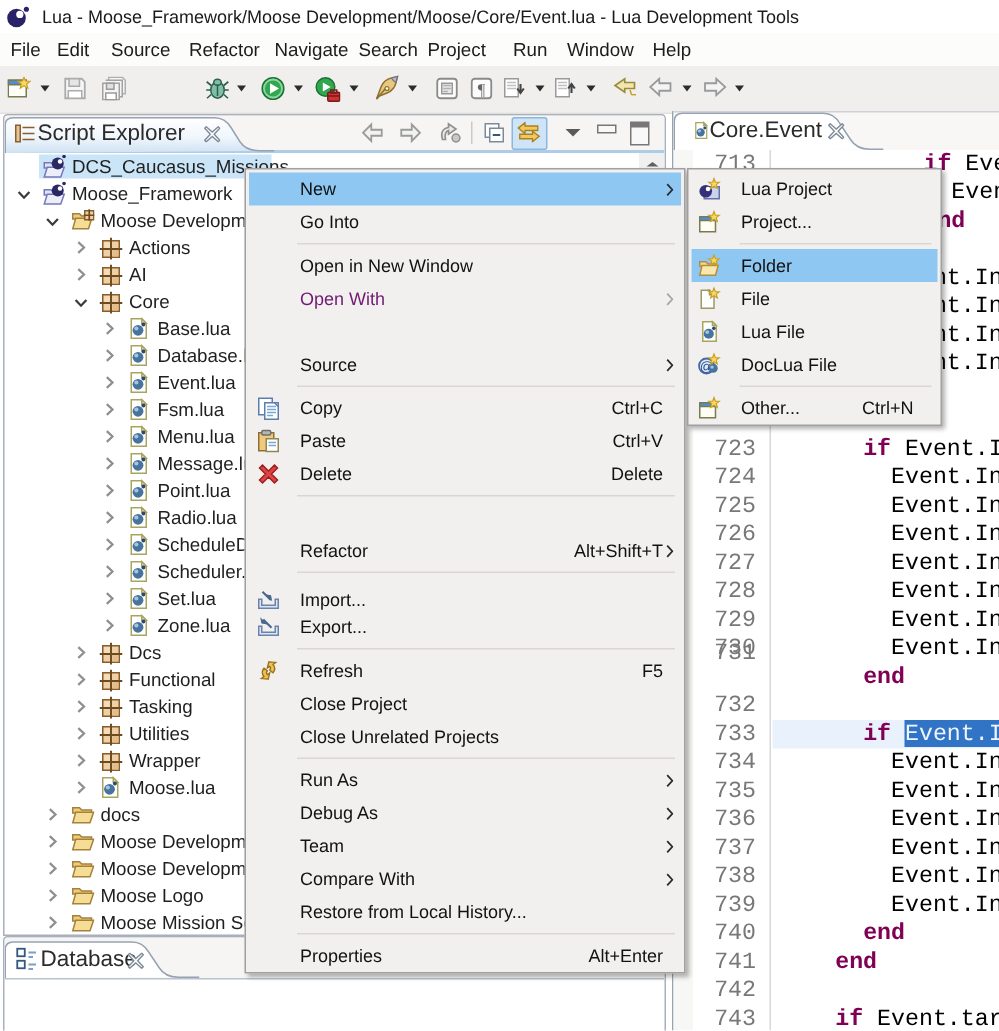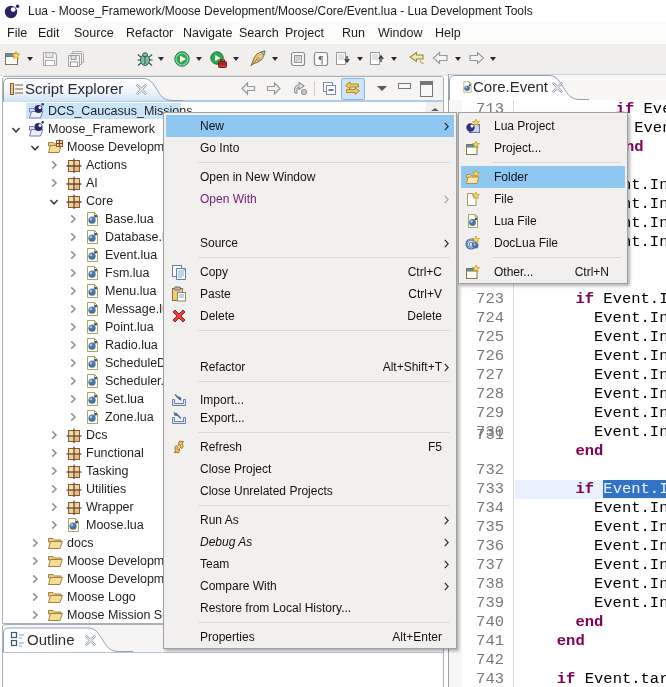--- a/index.html
+++ b/index.html
@@ -608,21 +608,21 @@
 <svg class="abs" style="left:7px;top:6px" width="16" height="16" viewBox="0 0 16 16">
   <rect x="1.5" y="1.5" width="5" height="5" fill="#fff" stroke="#33577d" stroke-width="1.2"></rect>
   <rect x="1.5" y="9.5" width="5" height="5" fill="#fff" stroke="#33577d" stroke-width="1.2"></rect>
   <g stroke="#7aa0c4" stroke-width="1.2">
           <line x1="9" y1="4" x2="14" y2="4"></line>
           <line x1="9" y1="7" x2="12" y2="7"></line>
           <line x1="9" y1="12" x2="14" y2="12"></line>
           <line x1="9" y1="15" x2="12" y2="15"></line>
         </g>
 </svg>
-<div class="abs vtab" style="left:24px;top:6px;">Outline</div>
+<div class="abs vtab" style="left:24px;top:6px;">Database</div>
 <svg class="abs" style="left:82px;top:10px" width="11" height="11" viewBox="0 0 11 11">
   <path d="M1.5,0.5 L5.5,4 L9.5,0.5 L10.5,1.5 L6.8,5.5 L10.5,9.5 L9.5,10.5 L5.5,7 L1.5,10.5 L0.5,9.5 L4.2,5.5 L0.5,1.5 Z" fill="#fcfcfc" stroke="#7d8a99" stroke-width="0.9"></path>
 </svg>
     </div>
 </div>
 
 <div class="abs" id="edpanel">
   <div class="abs" id="edhead" style="left:0;top:0;width:218px;height:26px;background:#f8f7f6;border-bottom:1px solid #c3cdd8;border-top:1px solid #cdd2da;"></div>
   <div class="abs" id="edtab" style="left:0;top:0;width:218px;height:27px;">
       <svg class="abs" style="left:0;top:0" width="140" height="27" viewBox="0 0 140 27">
@@ -784,21 +784,21 @@
 <div class="abs mi" style="top:367px;width:288px;">
       <div class="txt" style="left:34px">Close Unrelated Projects</div>
     </div>
 <div class="abs msep" style="top:392px;width:252px;"></div>
 <div class="abs mi" style="top:396px;width:288px;">
       <div class="txt" style="left:34px">Run As</div>
       <svg class="sub" width="5" height="9" viewBox="0 0 5 9">
         <path d="M0.8,0.8 L4.2,4.5 L0.8,8.2" fill="none" stroke="#2b2b2b" stroke-width="1.2"></path>
       </svg>
     </div>
-<div class="abs mi" style="top:418px;width:288px;font-style:italic;">
+<div class="abs mi" style="top:418px;width:288px;">
       <div class="txt" style="left:34px">Debug As</div>
       <svg class="sub" width="5" height="9" viewBox="0 0 5 9">
         <path d="M0.8,0.8 L4.2,4.5 L0.8,8.2" fill="none" stroke="#2b2b2b" stroke-width="1.2"></path>
       </svg>
     </div>
 <div class="abs mi" style="top:440px;width:288px;text-align:right;">
       <div class="txt" style="left:34px">Team</div>
       <svg class="sub" width="5" height="9" viewBox="0 0 5 9">
         <path d="M0.8,0.8 L4.2,4.5 L0.8,8.2" fill="none" stroke="#2b2b2b" stroke-width="1.2"></path>
       </svg>

